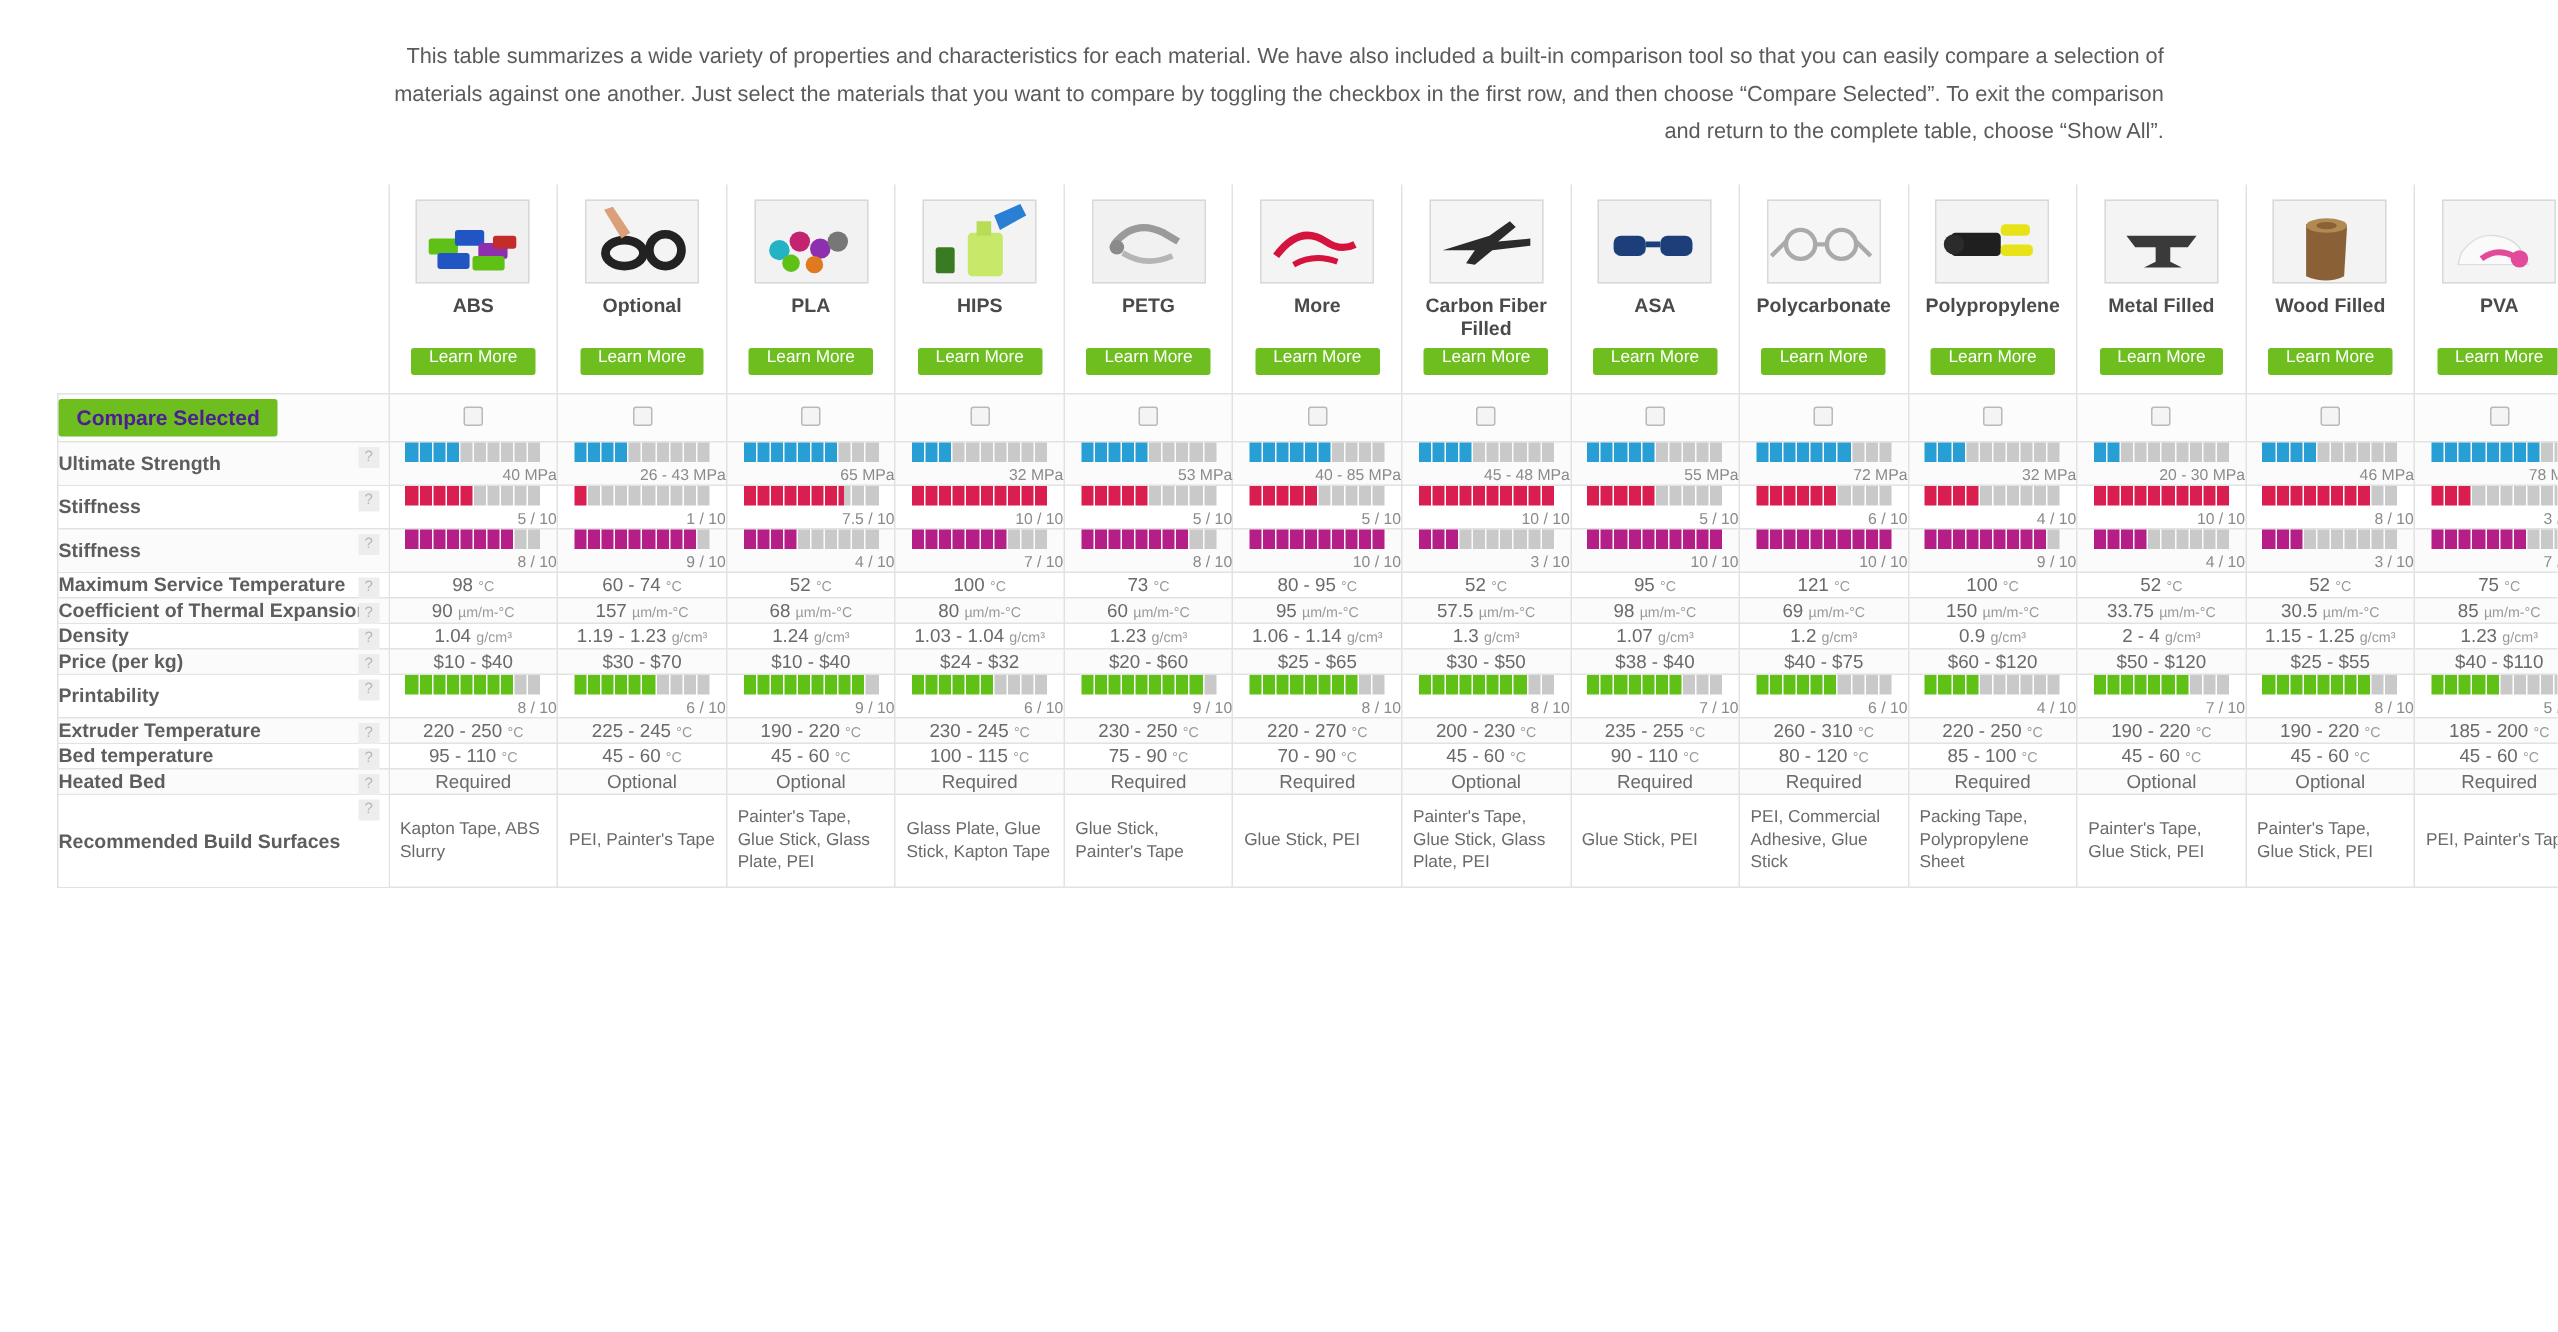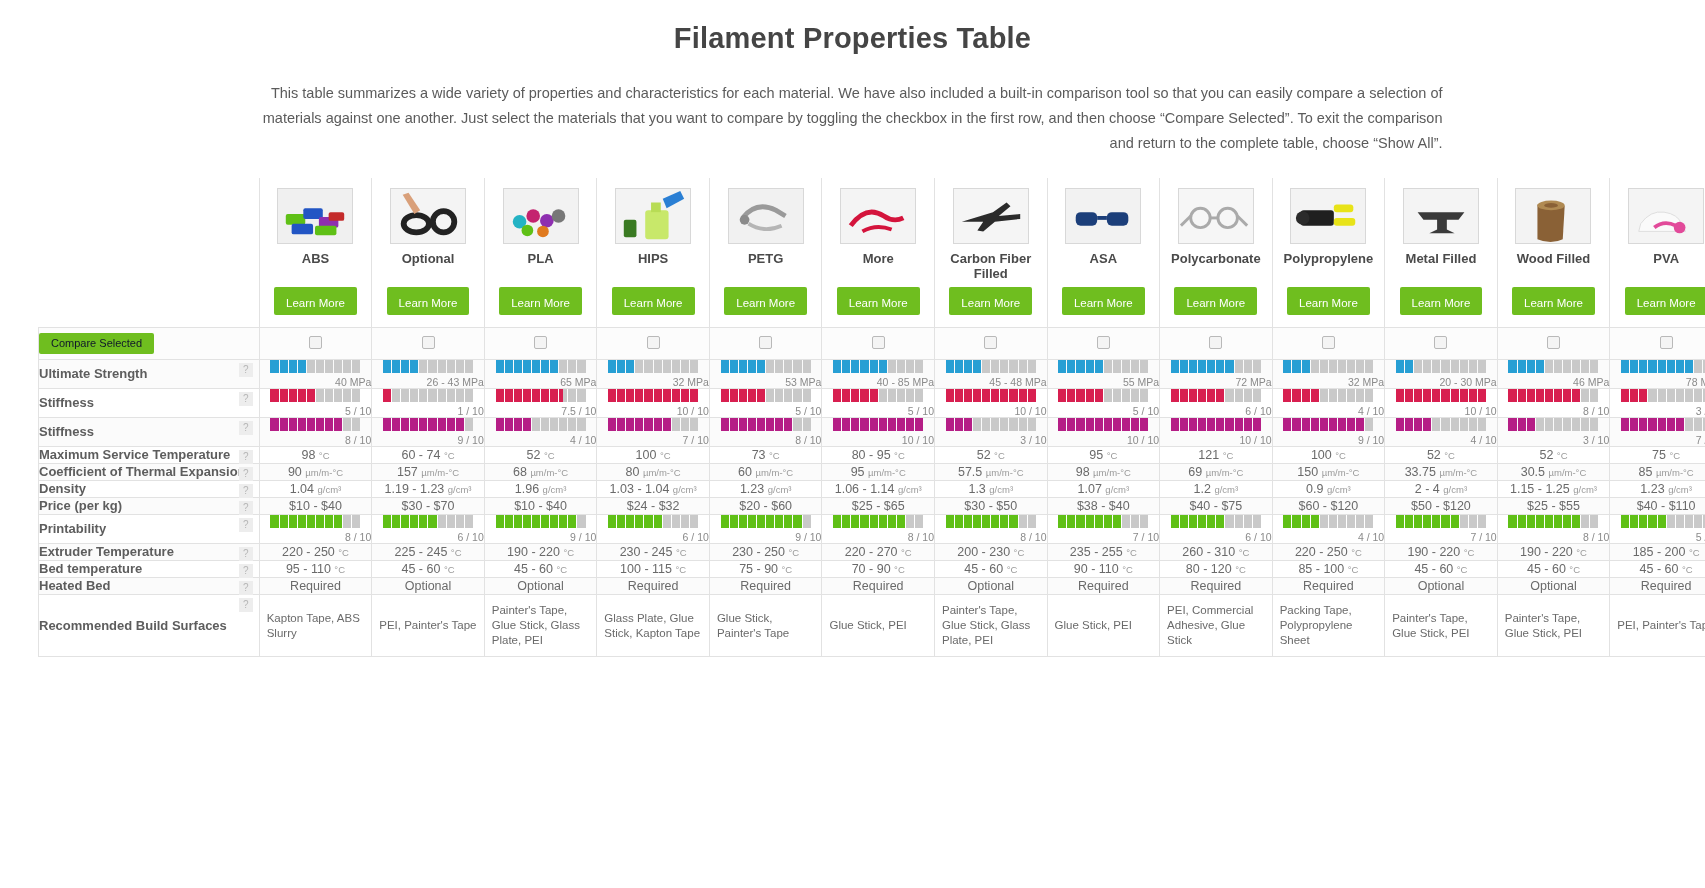--- a/index.html
+++ b/index.html
@@ -78,37 +78,38 @@
     color: #4a4a4a;
     line-height: 15px;
     min-height: 30px;
     margin-bottom: 6px;
   }
   .learn {
     display: inline-block;
     background: #6fbe1f;
     color: #fff;
     font-size: 11.5px;
-    padding: 10px 12px 6px 12px;
+    padding: 0 12px 6px 12px;
     border-radius: 2px;
     white-space: nowrap;
     cursor: pointer;
   }
 
   
   tr.comparerow td { height: 32px; background: #fcfcfc; }
   td.compare-label { text-align: left; padding-left: 34px; background:#fcfcfc; border-left:none;}
   .compare-btn {
     display: inline-block;
     background: #6fbe1f;
-    color: #0f172a;
-    font-size: 11px;
+    color: #4c1d95;
+    font-size: 14px;
     padding: 4px 12px 5px 12px;
     border-radius: 2px;
     cursor: pointer;
+    font-weight: bold;
   }
   .chk {
     width: 13px; height: 13px;
     border: 1px solid #b9b9b9;
     background: #f4f4f4;
     border-radius: 2px;
     display: inline-block;
     cursor: pointer;
   }
   td.chkcell { text-align: center; }
@@ -171,21 +172,20 @@
     font-size: 10.5px;
     color: #8a8a8a;
     text-align: right;
   }
 </style>
 </head>
 <body>
 
 <div id="page">
 
-  <h1 class="page-title">Filament Properties Table</h1>
 
   <p class="intro">This table summarizes a wide variety of properties and characteristics for each material. We have also included a built-in comparison tool so that you can easily compare a selection of materials against one another. Just select the materials that you want to compare by toggling the checkbox in the first row, and then choose “Compare Selected”. To exit the comparison and return to the complete table, choose “Show All”.</p>
 
   <div class="table-wrap">
     <table class="props">
       <colgroup id="colgrp">
           <col class="labelcol">
           <col class="datacol">
           <col class="datacol">
           <col class="datacol">
@@ -952,21 +952,21 @@
             <td class="val"><span>69</span> <span class="unit">µm/m-°C</span></td>
             <td class="val"><span>150</span> <span class="unit">µm/m-°C</span></td>
             <td class="val"><span>33.75</span> <span class="unit">µm/m-°C</span></td>
             <td class="val"><span>30.5</span> <span class="unit">µm/m-°C</span></td>
             <td class="val"><span>85</span> <span class="unit">µm/m-°C</span></td>
           </tr>
           <tr class="even">
             <td class="rowlabel"><span class="qmark">?</span><span>Density</span></td>
             <td class="val"><span>1.04</span> <span class="unit">g/cm³</span></td>
             <td class="val"><span>1.19 - 1.23</span> <span class="unit">g/cm³</span></td>
-            <td class="val"><span>1.96</span> <span class="unit">g/cm³</span></td>
+            <td class="val"><span>1.24</span> <span class="unit">g/cm³</span></td>
             <td class="val"><span>1.03 - 1.04</span> <span class="unit">g/cm³</span></td>
             <td class="val"><span>1.23</span> <span class="unit">g/cm³</span></td>
             <td class="val"><span>1.06 - 1.14</span> <span class="unit">g/cm³</span></td>
             <td class="val"><span>1.3</span> <span class="unit">g/cm³</span></td>
             <td class="val"><span>1.07</span> <span class="unit">g/cm³</span></td>
             <td class="val"><span>1.2</span> <span class="unit">g/cm³</span></td>
             <td class="val"><span>0.9</span> <span class="unit">g/cm³</span></td>
             <td class="val"><span>2 - 4</span> <span class="unit">g/cm³</span></td>
             <td class="val"><span>1.15 - 1.25</span> <span class="unit">g/cm³</span></td>
             <td class="val"><span>1.23</span> <span class="unit">g/cm³</span></td>

